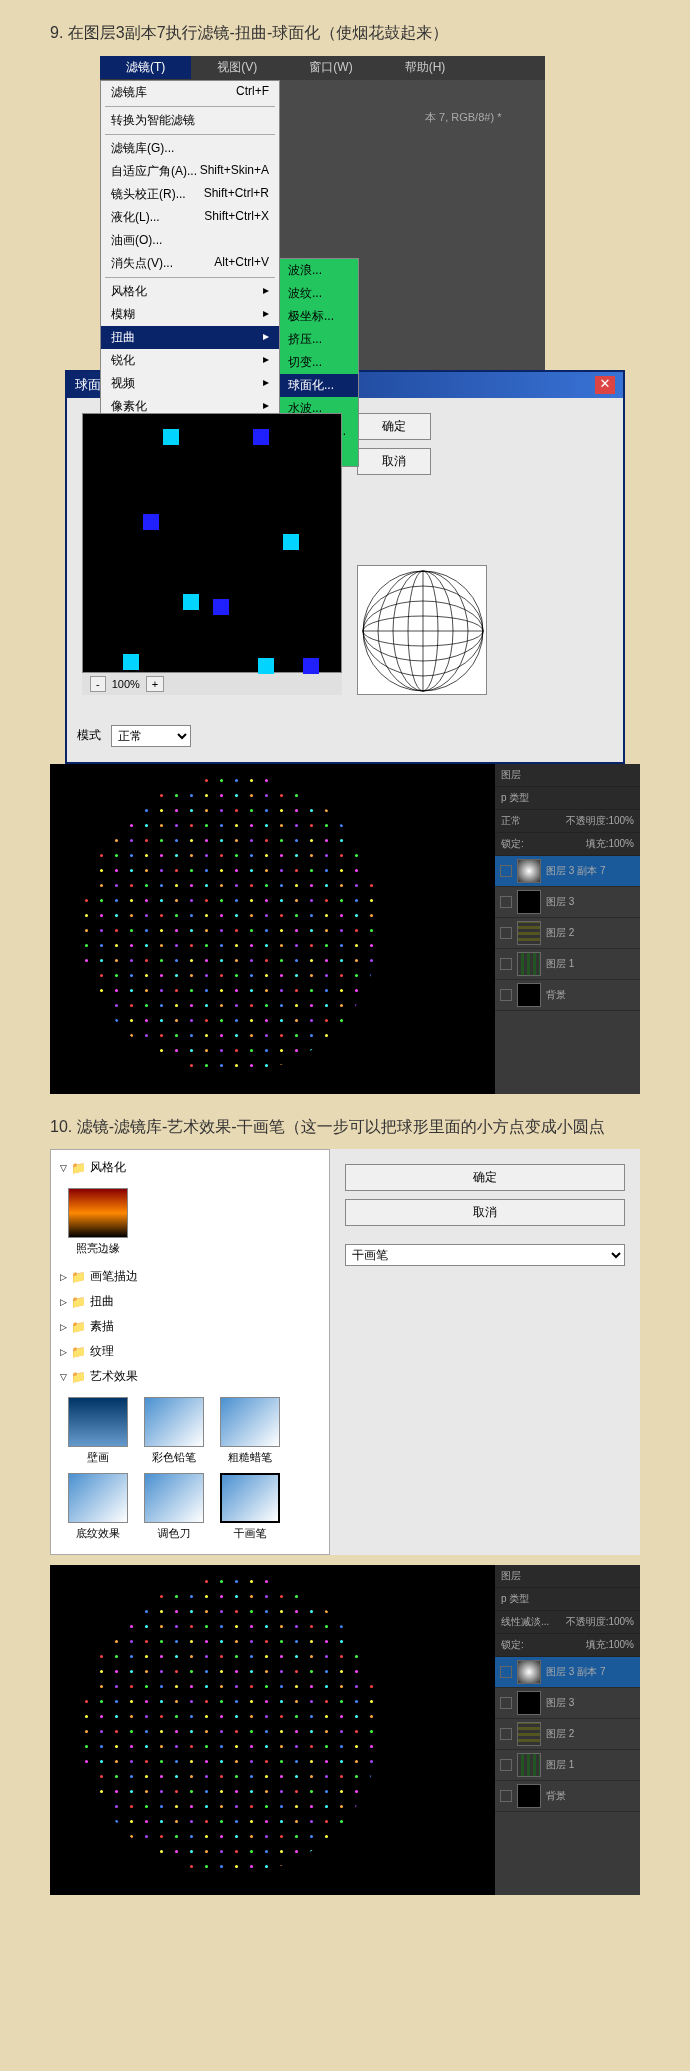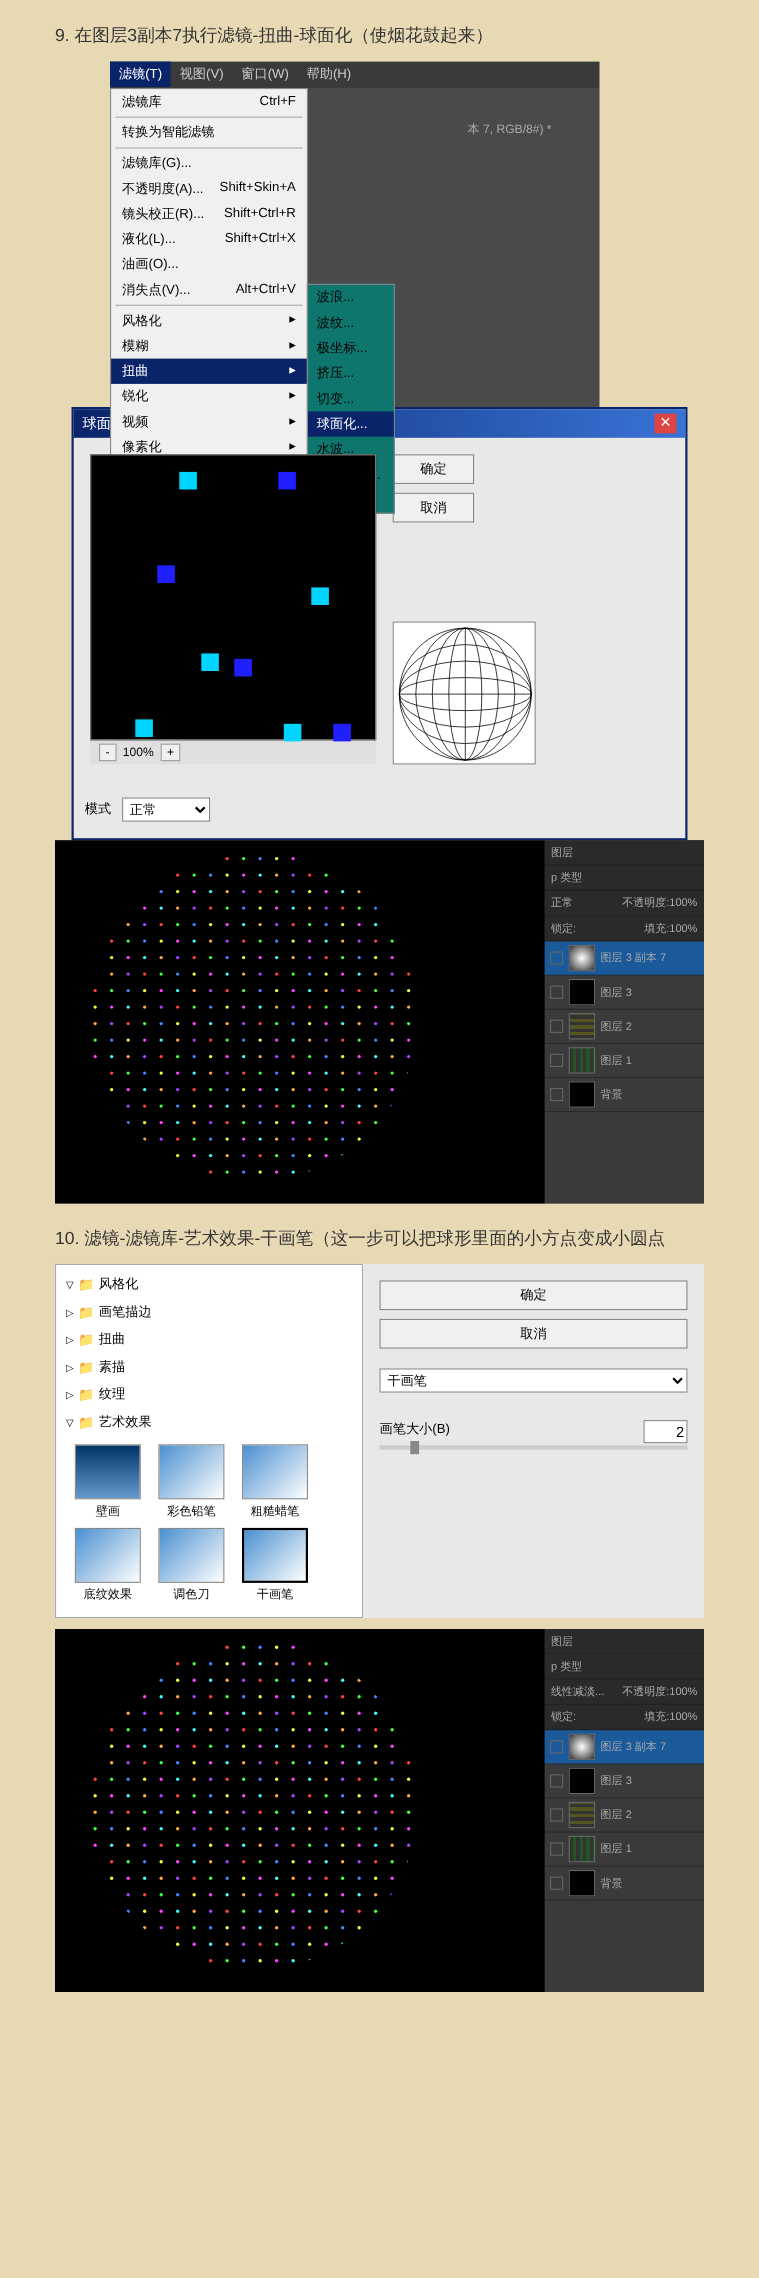--- a/index.html
+++ b/index.html
@@ -3,30 +3,30 @@
 <meta charset="utf-8">
 <style>
 *{margin:0;padding:0;box-sizing:border-box;font-family:"Microsoft YaHei",SimSun,sans-serif}
 body{background:#e8d9b5;width:690px}
 .page{padding:0 50px}
 .step-text{font-size:16px;color:#333;padding:20px 0 10px;line-height:1.6}
 .section{margin:0 auto}
 
 
 .menubar{background:#3a3a3a;display:flex;height:24px;align-items:center;font-size:12px;color:#ccc}
-.menubar span{padding:3px 8px}
+.menubar span{padding:3px 26px}
 .menubar .hl{background:#0a246a;color:#fff}
 
 
 .menu-area{background:#4a4a4a;position:relative;height:290px}
 .dropdown{background:#f0f0f0;border:1px solid #888;width:180px;font-size:12px;position:absolute;left:0;top:0}
 .dropdown .item{padding:3px 10px;display:flex;justify-content:space-between;cursor:pointer}
 .dropdown .item.hl{background:#0a246a;color:#fff}
 .dropdown hr{margin:2px 4px;border:none;border-top:1px solid #aaa}
-.submenu{background:#0f766e;border:1px solid #888;width:80px;font-size:12px;position:absolute;left:179px;top:178px}
+.submenu{background:#22c55e;border:1px solid #888;width:80px;font-size:12px;position:absolute;left:179px;top:178px}
 .submenu .item{padding:3px 8px}
 .submenu .item.hl{background:#0a246a;color:#fff}
 .side-info{position:absolute;right:0;top:30px;color:#aaa;font-size:11px;width:120px}
 
 
 .dialog{background:#e8e8e8;border:2px solid #0a246a;width:560px;margin:0 auto}
 .dialog-title{background:linear-gradient(to right,#0a246a,#3973d6);color:#fff;padding:4px 8px;font-size:13px;display:flex;justify-content:space-between}
 .close-x{background:#d44;color:#fff;width:20px;text-align:center;cursor:pointer}
 .dialog-body{padding:15px;display:flex;gap:15px}
 .preview{width:260px;height:260px;background:#000;border:1px solid #888;position:relative}
@@ -91,21 +91,21 @@
         </div>
       <hr>
       <div class="item">
           <span>转换为智能滤镜</span>
         </div>
       <hr>
       <div class="item">
           <span>滤镜库(G)...</span>
         </div>
       <div class="item">
-          <span>不透明度(A)...</span>
+          <span>自适应广角(A)...</span>
           <span>Shift+Skin+A</span>
         </div>
       <div class="item">
           <span>镜头校正(R)...</span>
           <span>Shift+Ctrl+R</span>
         </div>
       <div class="item">
           <span>液化(L)...</span>
           <span>Shift+Ctrl+X</span>
         </div>
@@ -590,20 +590,23 @@
   <div class="step-text">10. 滤镜-滤镜库-艺术效果-干画笔（这一步可以把球形里面的小方点变成小圆点</div>
 </div>
 
 <div class="gallery">
   <div class="gal-left">
     <div class="gal-folder">
         <span class="tri">▽</span>
         <span>📁</span>
         <span>风格化</span>
       </div>
+    <div class="gal-thumbs">
+        <div class="gal-thumb"><div class="img" style="background:linear-gradient(#800,#f80,#000)"></div><span>照亮边缘</span></div>
+      </div>
     <div class="gal-folder">
         <span class="tri">▷</span>
         <span>📁</span>
         <span>画笔描边</span>
       </div>
     <div class="gal-folder">
         <span class="tri">▷</span>
         <span>📁</span>
         <span>扭曲</span>
       </div>
@@ -628,23 +631,20 @@
       <div class="gal-thumb"><div class="img"></div><span>粗糙蜡笔</span></div>
       <div class="gal-thumb"><div class="img"></div><span>底纹效果</span></div>
       <div class="gal-thumb"><div class="img"></div><span>调色刀</span></div>
       <div class="gal-thumb sel"><div class="img"></div><span>干画笔</span></div>
     </div>
   </div>
   <div class="gal-right">
     <button class="btn" style="width:100%">确定</button>
     <button class="btn" style="width:100%">取消</button>
     <select class="select" style="width:100%;margin:10px 0"><option>干画笔</option></select>
-    <div class="slider-row"><span>画笔大小(B)</span><input class="val-box" value="2" style=""><div class="track">
-          <div class="handle" style="left:10%"></div>
-        </div></div>
   </div>
 </div>
 
 <div class="ps-result" style="margin-top:10px">
   <div class="canvas">
       <div class="dot-sphere" id="sphere2">
         <div class="dot" style="left: 125px; top: 5px; background: rgb(255, 68, 68);"></div>
         <div class="dot" style="left: 140px; top: 5px; background: rgb(68, 255, 68);"></div>
         <div class="dot" style="left: 155px; top: 5px; background: rgb(68, 136, 255);"></div>
         <div class="dot" style="left: 170px; top: 5px; background: rgb(255, 255, 68);"></div>

